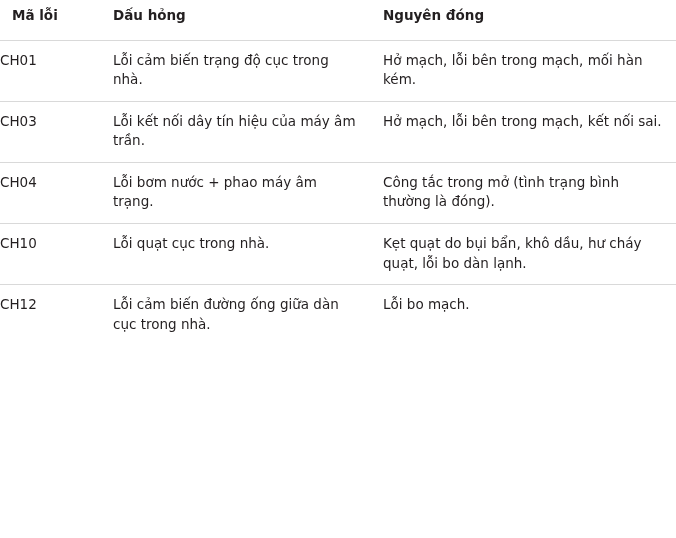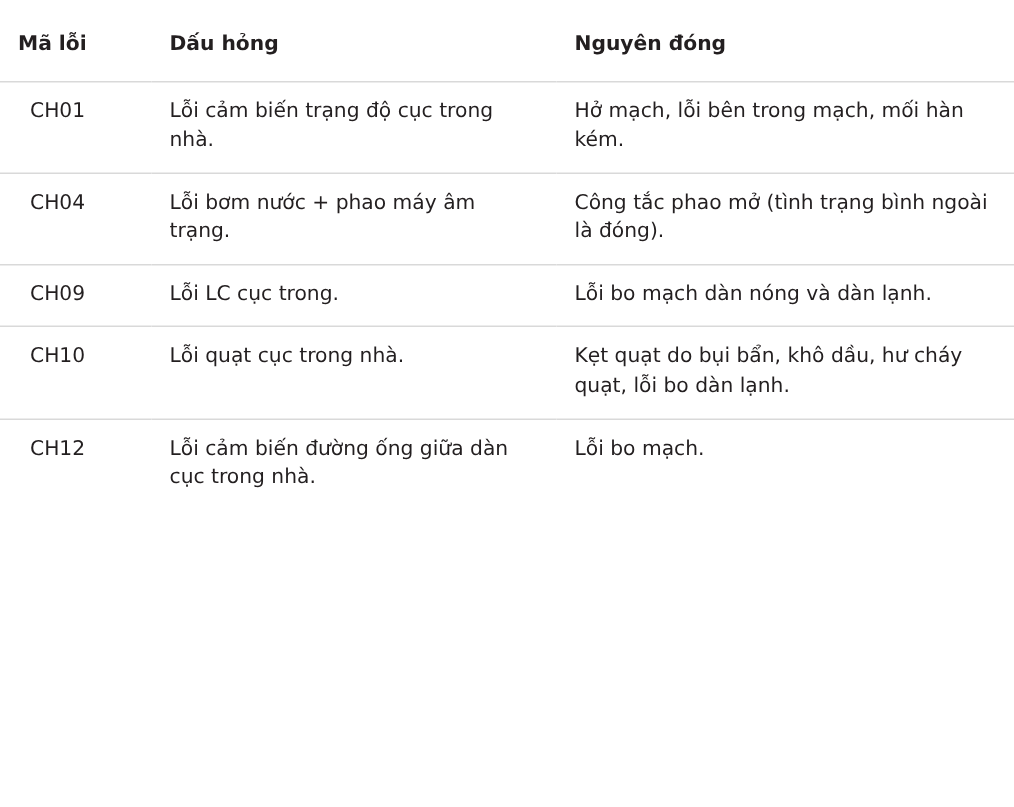--- a/index.html
+++ b/index.html
@@ -29,26 +29,26 @@
     vertical-align: top;
     text-align: left;
     padding: 10px 12px 11px 12px;
     font-size: 13.5px;
     line-height: 1.45;
     font-weight: normal;
   }
   table.error-table thead th {
     font-weight: bold;
     font-size: 13.5px;
-    padding-top: 20px;
+    padding-top: 6px;
     padding-bottom: 14px;
     border-bottom: 1px solid #d9d9d9;
   }
   table.error-table tbody td.code-cell {
-    padding-left: 20px;
+    padding-left: 0;
   }
   table.error-table tbody tr:last-child td {
     border-bottom: none;
   }
 </style>
 </head>
 <body>
 
 <table class="error-table">
   <colgroup>
@@ -63,28 +63,28 @@
       <th>Nguyên đóng</th>
     </tr>
   </thead>
   <tbody>
     <tr>
       <td class="code-cell">CH01</td>
       <td>Lỗi cảm biến trạng độ cục trong nhà.</td>
       <td>Hở mạch, lỗi bên trong mạch, mối hàn kém.</td>
     </tr>
     <tr>
+      <td class="code-cell">CH03</td>
+      <td>Lỗi kết nối dây tín hiệu của máy âm trần.</td>
+      <td>Hở mạch, lỗi bên trong mạch, kết nối sai.</td>
+    </tr>
+    <tr>
       <td class="code-cell">CH04</td>
       <td>Lỗi bơm nước + phao máy âm trạng.</td>
-      <td>Công tắc phao mở (tình trạng bình ngoài là đóng).</td>
-    </tr>
-    <tr>
-      <td class="code-cell">CH09</td>
-      <td>Lỗi LC cục trong.</td>
-      <td>Lỗi bo mạch dàn nóng và dàn lạnh.</td>
+      <td>Công tắc trong mở (tình trạng bình thường là đóng).</td>
     </tr>
     <tr>
       <td class="code-cell">CH10</td>
       <td>Lỗi quạt cục trong nhà.</td>
       <td>Kẹt quạt do bụi bẩn, khô dầu, hư cháy quạt, lỗi bo dàn lạnh.</td>
     </tr>
     <tr>
       <td class="code-cell">CH12</td>
       <td>Lỗi cảm biến đường ống giữa dàn cục trong nhà.</td>
       <td>Lỗi bo mạch.</td>

